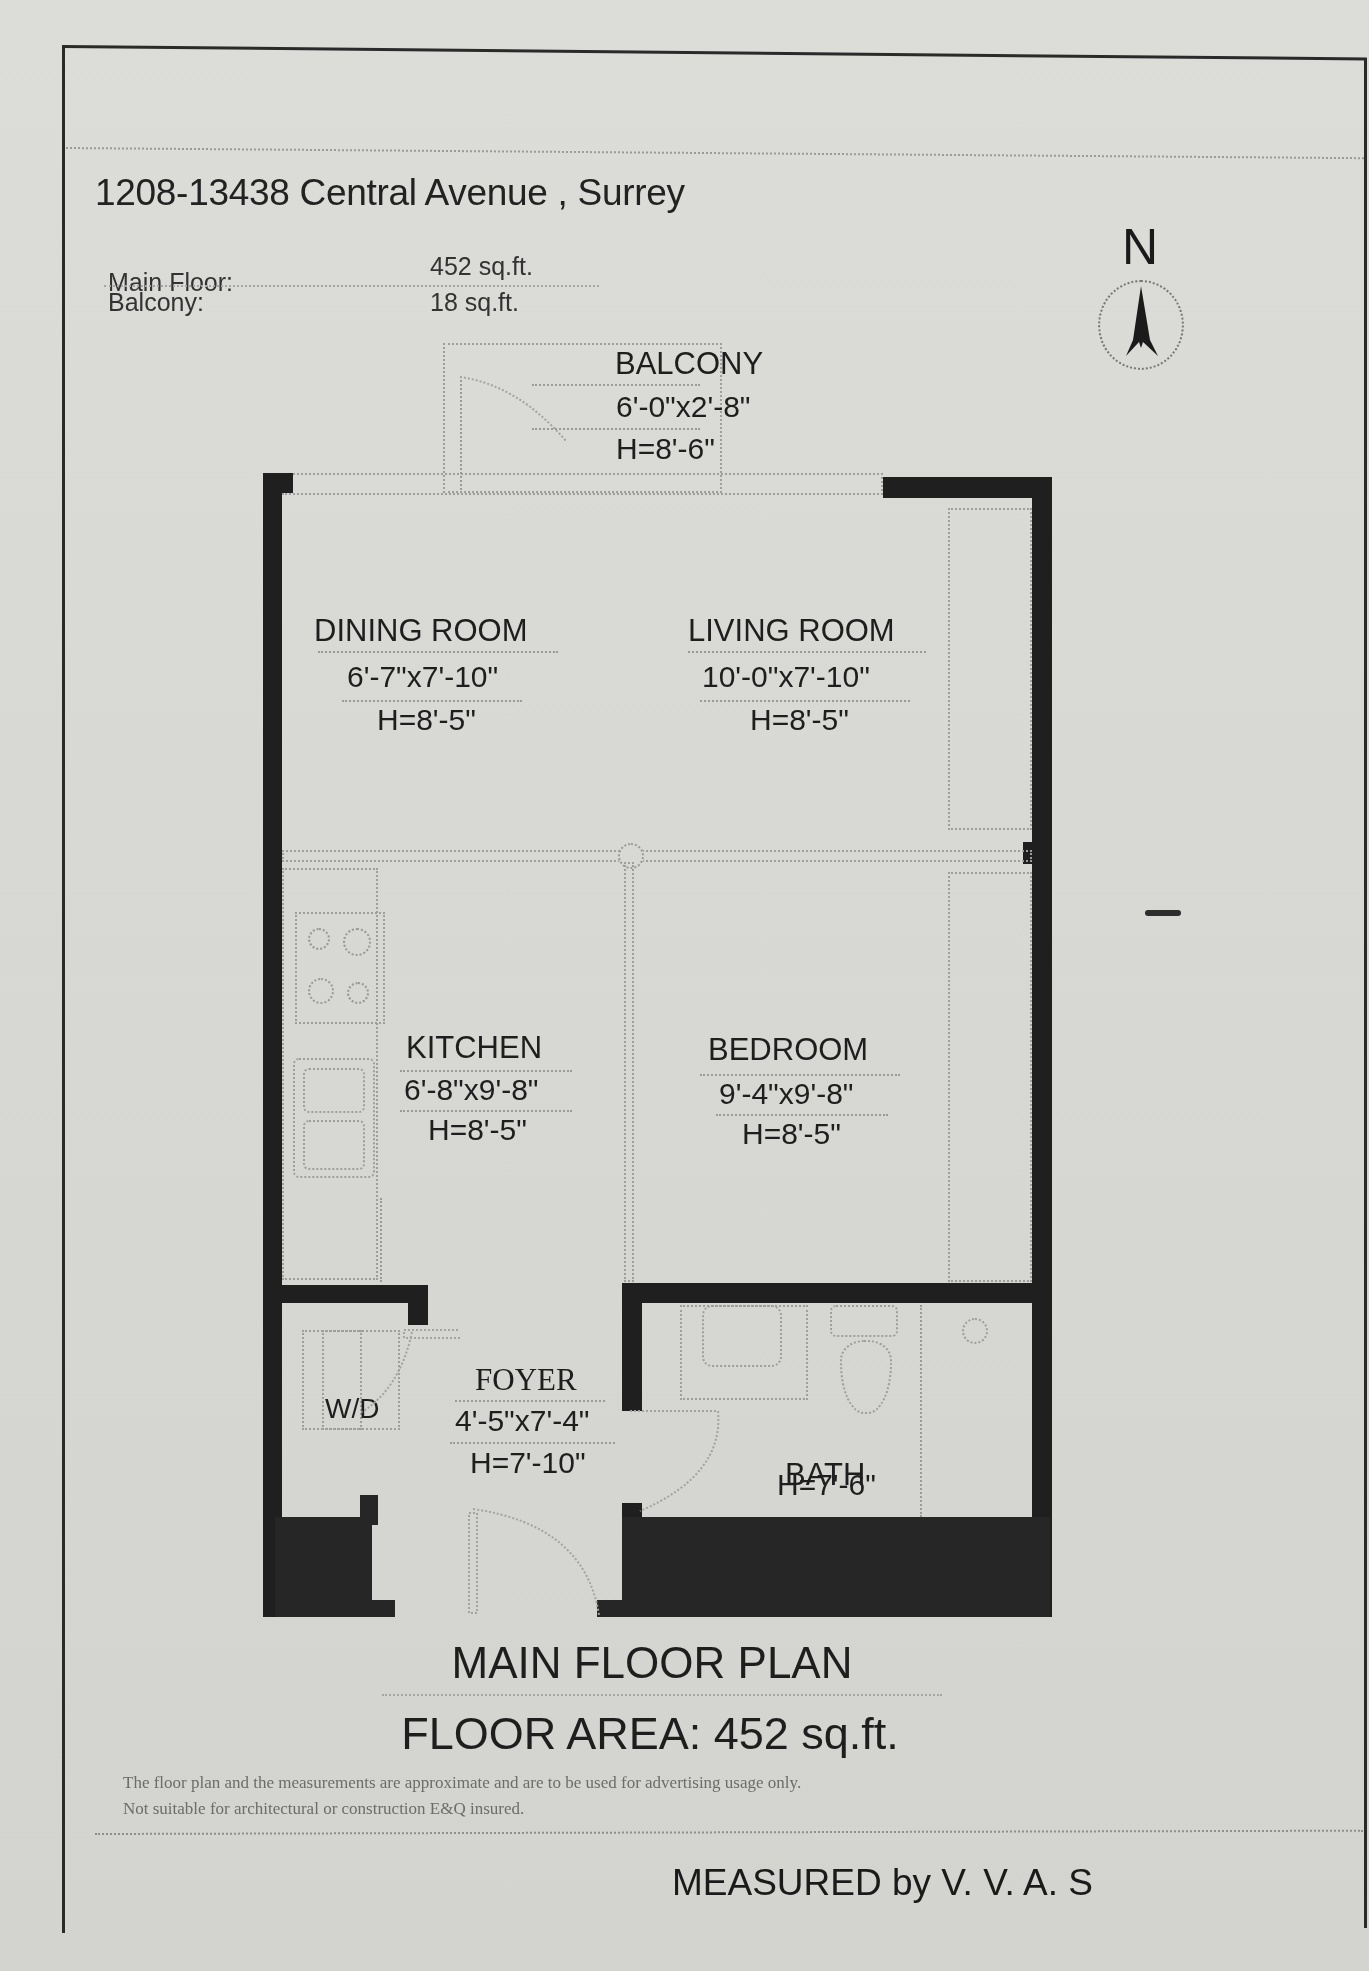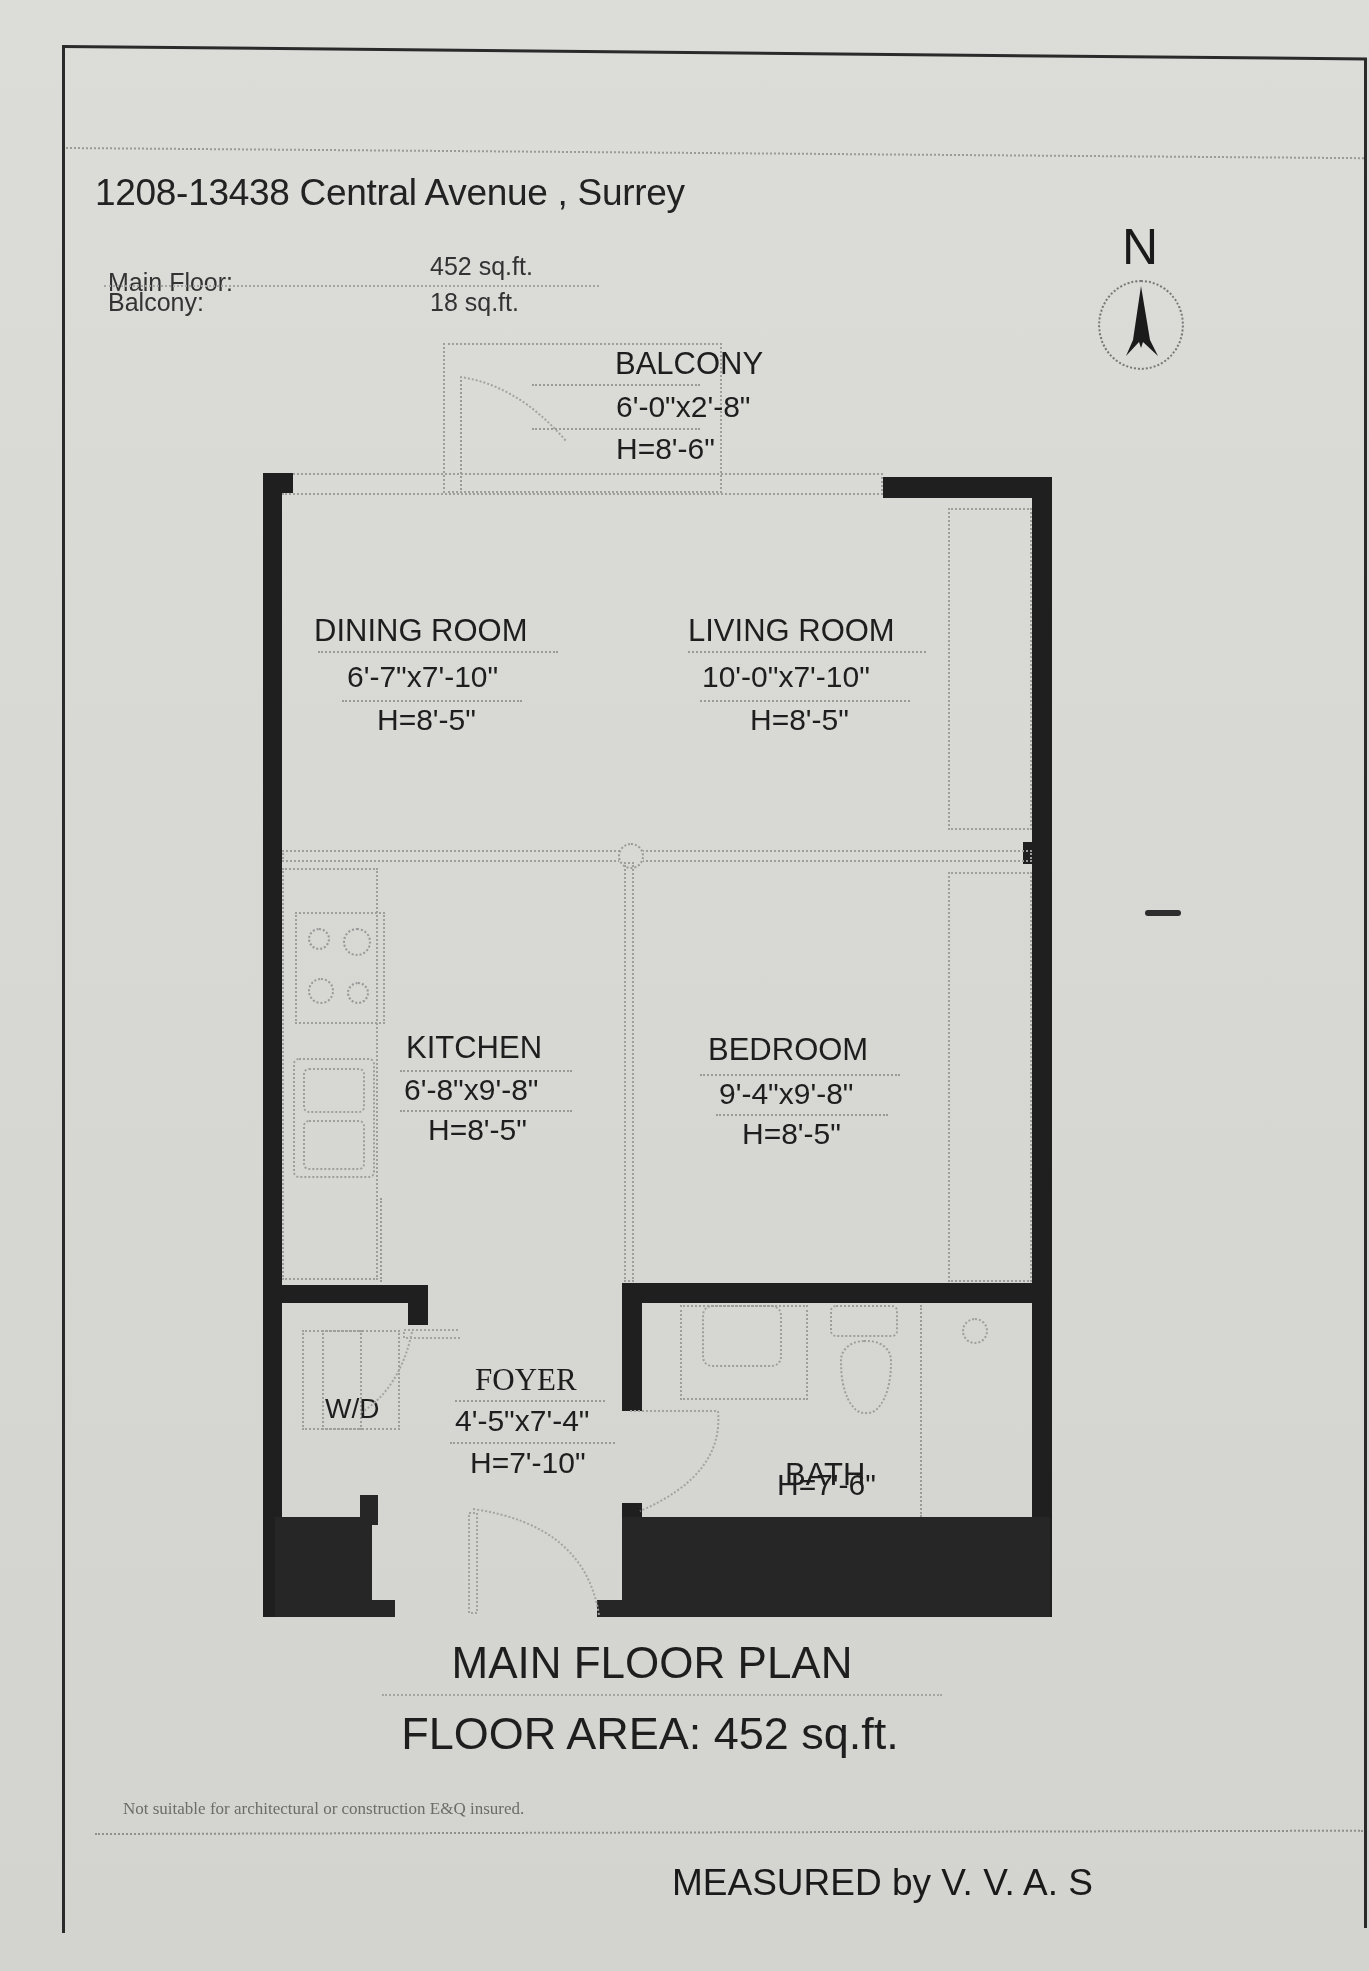--- a/index.html
+++ b/index.html
@@ -165,18 +165,19 @@
   <div class="wall-dark" style="left:597px; top:1600px; width:30px; height:17px;"></div>
   <svg style="position:absolute; left:395px; top:1505px;" width="230" height="112">
     <rect x="74" y="8" width="8" height="100" fill="none" stroke="#a3a3a1" stroke-width="2" stroke-dasharray="2,2"></rect>
     <path d="M78 4 Q190 20 204 110" fill="none" stroke="#a3a3a1" stroke-width="2" stroke-dasharray="2,2"></path>
   </svg>
 
   <div class="txt title-main center" style="left:652px; top:1638px;">MAIN FLOOR PLAN</div>
   <div class="hline" style="left:382px; top:1694px; width:560px; border-top-color:#a5a5a3;"></div>
   <div class="txt title-area center" style="left:650px; top:1708px;">FLOOR AREA: 452 sq.ft.</div>
 
+  <div class="txt disclaimer" style="left:123px; top:1773px;">The floor plan and the measurements are approximate and are to be used for advertising usage only.</div>
   <div class="txt disclaimer" style="left:123px; top:1799px;">Not suitable for architectural or construction E&amp;Q insured.</div>
 
   <div class="dotted" style="left:95px; top:1833px; width:1268px; border-top-color:#8f8f8d; transform: rotate(-0.15deg); transform-origin:left top;"></div>
 
   <div class="txt measured" style="left:672px; top:1862px;">MEASURED by V. V. A. S</div>
 </div>
 
 </body></html>

